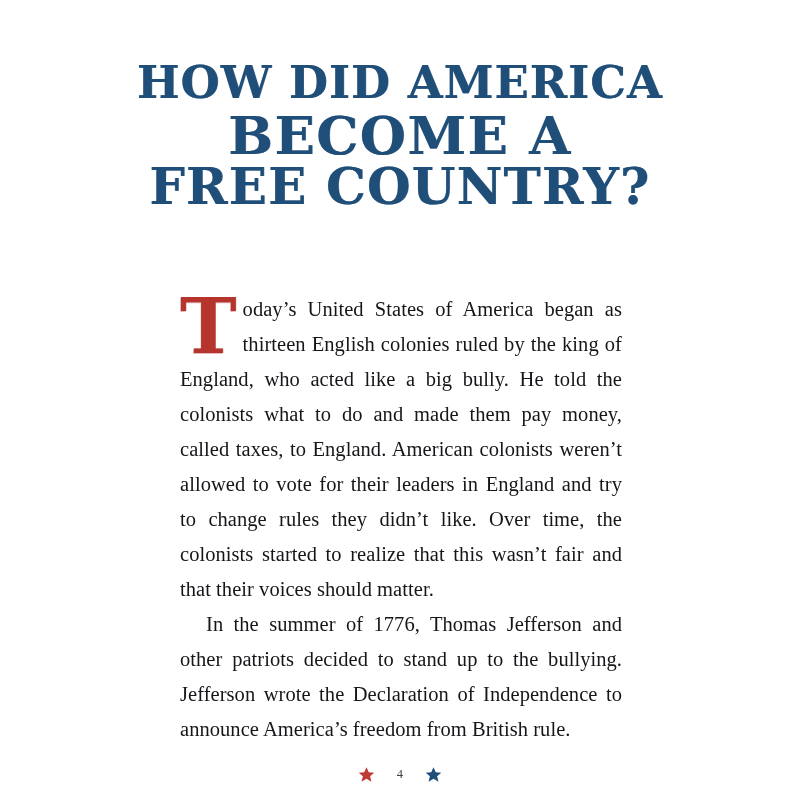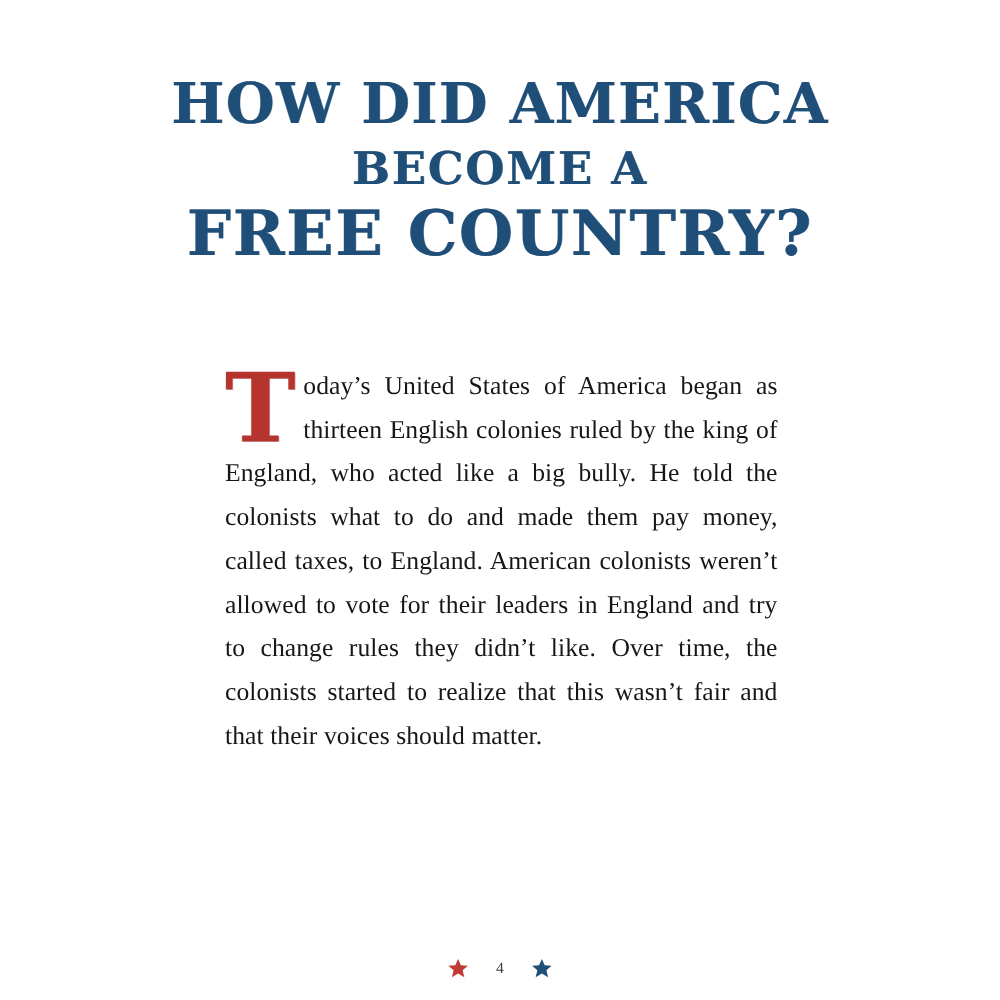--- a/index.html
+++ b/index.html
@@ -42,21 +42,21 @@
   }
   .chapter-title .tline {
     display: block;
     white-space: nowrap;
     text-shadow:
       0.4px 0 0 rgba(31, 78, 121, 0.55),
       -0.3px 0.3px 0 rgba(20, 55, 90, 0.35);
   }
   
   .chapter-title .tline.l1 { font-size: 45px; letter-spacing: 1.0px; }
-  .chapter-title .tline.l2 { font-size: 36px; letter-spacing: 1.4px; }
+  .chapter-title .tline.l2 { font-size: 53px; letter-spacing: 1.4px; }
   .chapter-title .tline.l3 { font-size: 50px; letter-spacing: 1.2px; }
 
   
   .body-block {
     position: absolute;
     top: 292px;
     left: 180px;
     width: 442px;
   }
 
@@ -125,20 +125,21 @@
     <span class="tline l2">Become a</span>
     <span class="tline l3">Free Country?</span>
   </h1>
 
   <div class="body-block">
 
     <p class="para has-dropcap">
       <span class="dropcap">T</span><span>oday’s United States of America began as thirteen English colonies ruled by the king of England, who acted like a big bully. He told the colonists what to do and made them pay money, called taxes, to England. American colonists weren’t allowed to vote for their leaders in England and try to change rules they didn’t like. Over time, the colonists started to realize that this wasn’t fair and that their voices should matter.</span>
     </p>
 
+    <p class="para">In the summer of 1776, Thomas Jefferson and other patriots decided to stand up to the bullying. Jefferson wrote the Declaration of Independence to announce America’s freedom from British rule.</p>
 
   </div>
 
   <div class="page-footer">
 
     <span class="star">
       <svg width="17" height="17" viewBox="0 0 24 24" aria-hidden="true">
         <polygon points="12,1.6 15.2,8.8 23,9.4 17.1,14.5 19,22.2 12,18 5,22.2 6.9,14.5 1,9.4 8.8,8.8" fill="#bf3b36"></polygon>
       </svg>
     </span>

